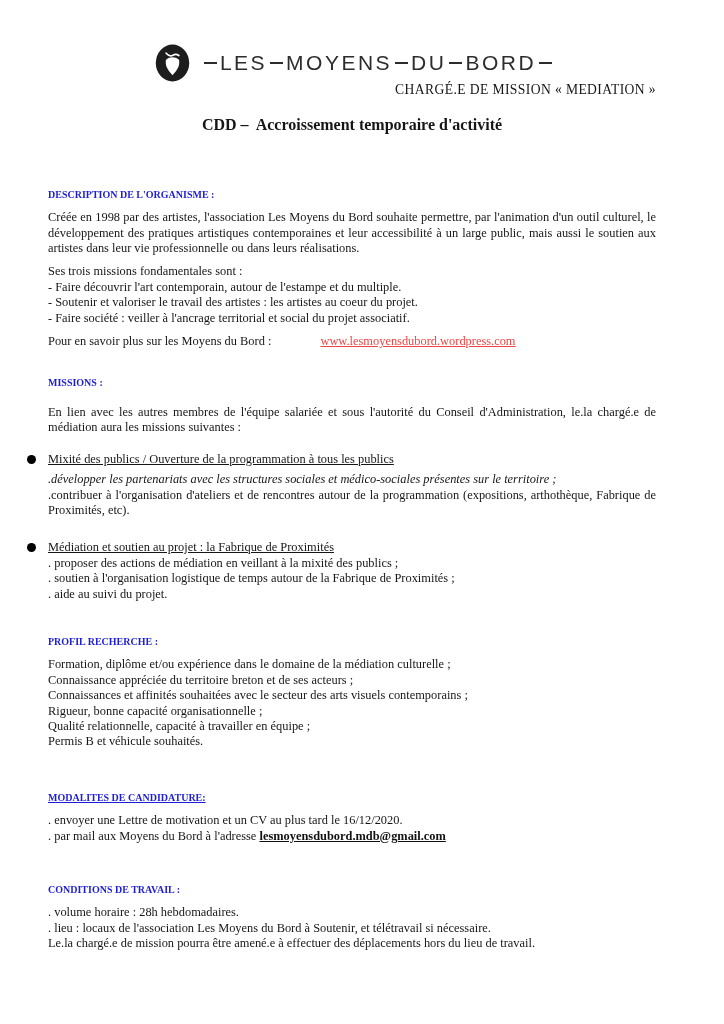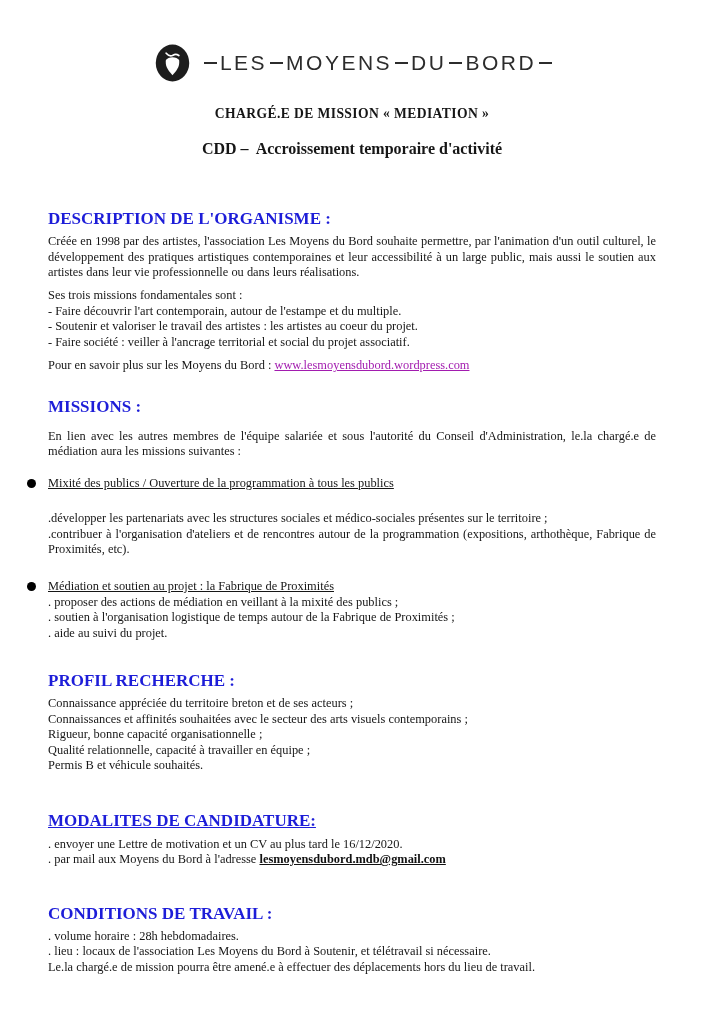--- a/index.html
+++ b/index.html
@@ -30,54 +30,55 @@
     align-items: center;
     font-family: "Liberation Sans", "DejaVu Sans", sans-serif;
     font-size: 21px;
     font-weight: 500;
     letter-spacing: 2.5px;
     color: #2c2c2c;
     white-space: nowrap;
   }
   .logo-dash { width: 13px; height: 2px; background: #2c2c2c; margin: 0 3px; flex: 0 0 auto; }
   .doc-title {
-    text-align: center;
-    font-weight: bold;
+    text-align: right;
+    font-weight: normal;
     font-size: 13.6px;
     letter-spacing: 0.4px;
-    margin-top: 24px;
+    margin-top: 0;
   }
   .doc-subtitle {
     text-align: center;
     font-weight: bold;
     font-size: 16px;
     margin-top: 20px;
     white-space: pre-wrap;
   }
 
   
   .sec { margin-top: 24px; }
   .sec-h {
     color: #1d1dd8;
     font-weight: bold;
-    font-size: 17px;
+    font-size: 10px;
     margin: 0 0 8px 0;
   }
   .sec-h.u { text-decoration: underline; }
   p { margin: 0; }
   .just { text-align: justify; }
-  .mt6 { margin-top: 20px; }
+  .mt6 { margin-top: 5px; font-style: italic; }
   .mt8 { margin-top: 8px; }
   .mt10 { margin-top: 0; }
   .mt14 { margin-top: 14px; }
 
   .link-blue {
-    color: #a21caf;
+    color: #ef4444;
     text-decoration: underline;
     cursor: pointer;
+    margin-left: 46px;
   }
   .link-dark {
     color: #111111;
     font-weight: 600;
     text-decoration: underline;
     cursor: pointer;
   }
 
   
   .bullet { position: relative; margin-top: 16px; }
@@ -154,20 +155,21 @@
         <span class="dot"></span>
         <p class="bullet-title">Médiation et soutien au projet : la Fabrique de Proximités</p>
         <p>. proposer des actions de médiation en veillant à la mixité des publics ;</p>
         <p>. soutien à l'organisation logistique de temps autour de la Fabrique de Proximités ;</p>
         <p>. aide au suivi du projet.</p>
       </div>
     </section>
 
     <section class="sec" id="sec-profil">
       <h3 class="sec-h">PROFIL RECHERCHE :</h3>
+      <p>Formation, diplôme et/ou expérience dans le domaine de la médiation culturelle ;</p>
       <p>Connaissance appréciée du territoire breton et de ses acteurs ;</p>
       <p>Connaissances et affinités souhaitées avec le secteur des arts visuels contemporains ;</p>
       <p>Rigueur, bonne capacité organisationnelle ;</p>
       <p>Qualité relationnelle, capacité à travailler en équipe ;</p>
       <p>Permis B et véhicule souhaités.</p>
     </section>
 
     <section class="sec" id="sec-modalites">
       <h3 class="sec-h u">MODALITES DE CANDIDATURE:</h3>
       <p class="mt10">. envoyer une Lettre de motivation et un CV au plus tard le 16/12/2020.</p>

